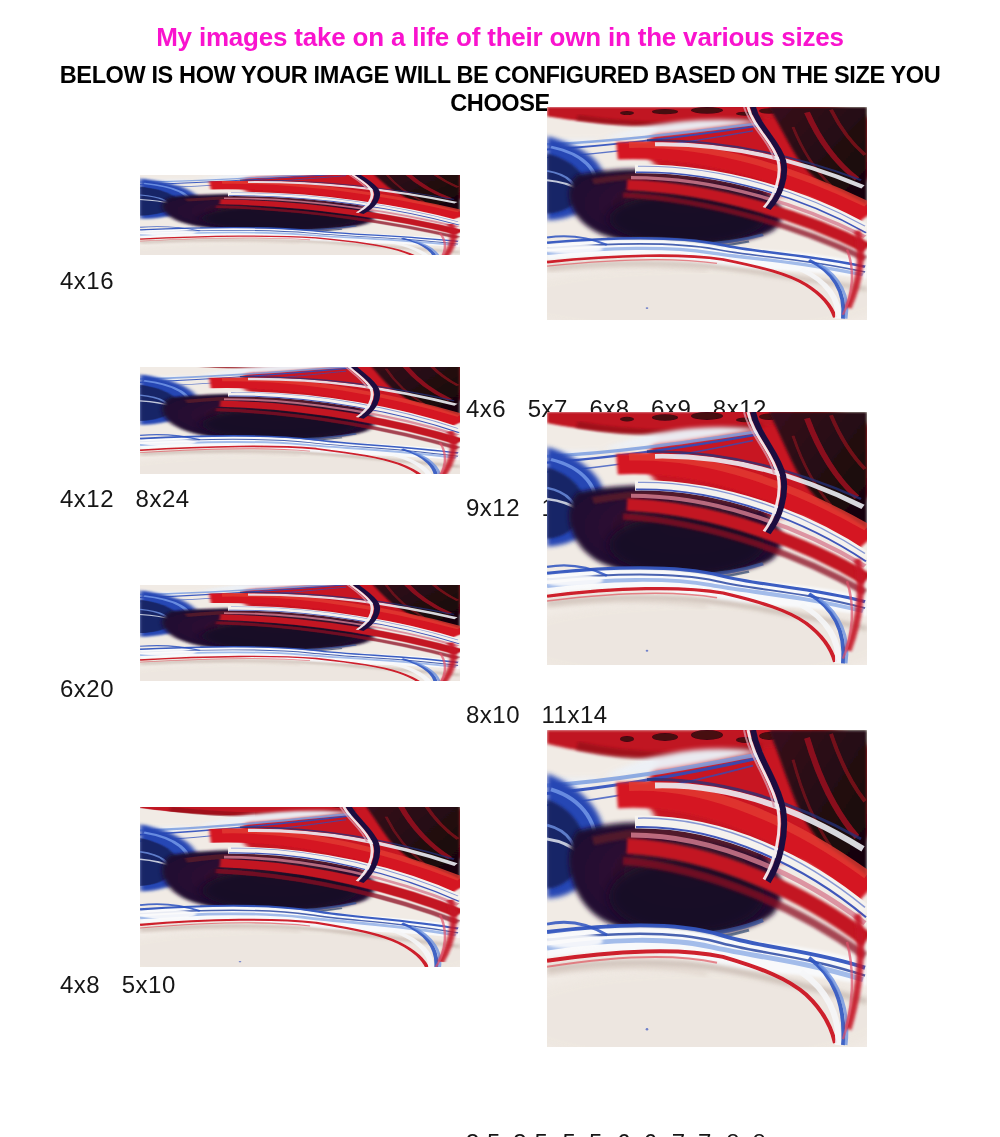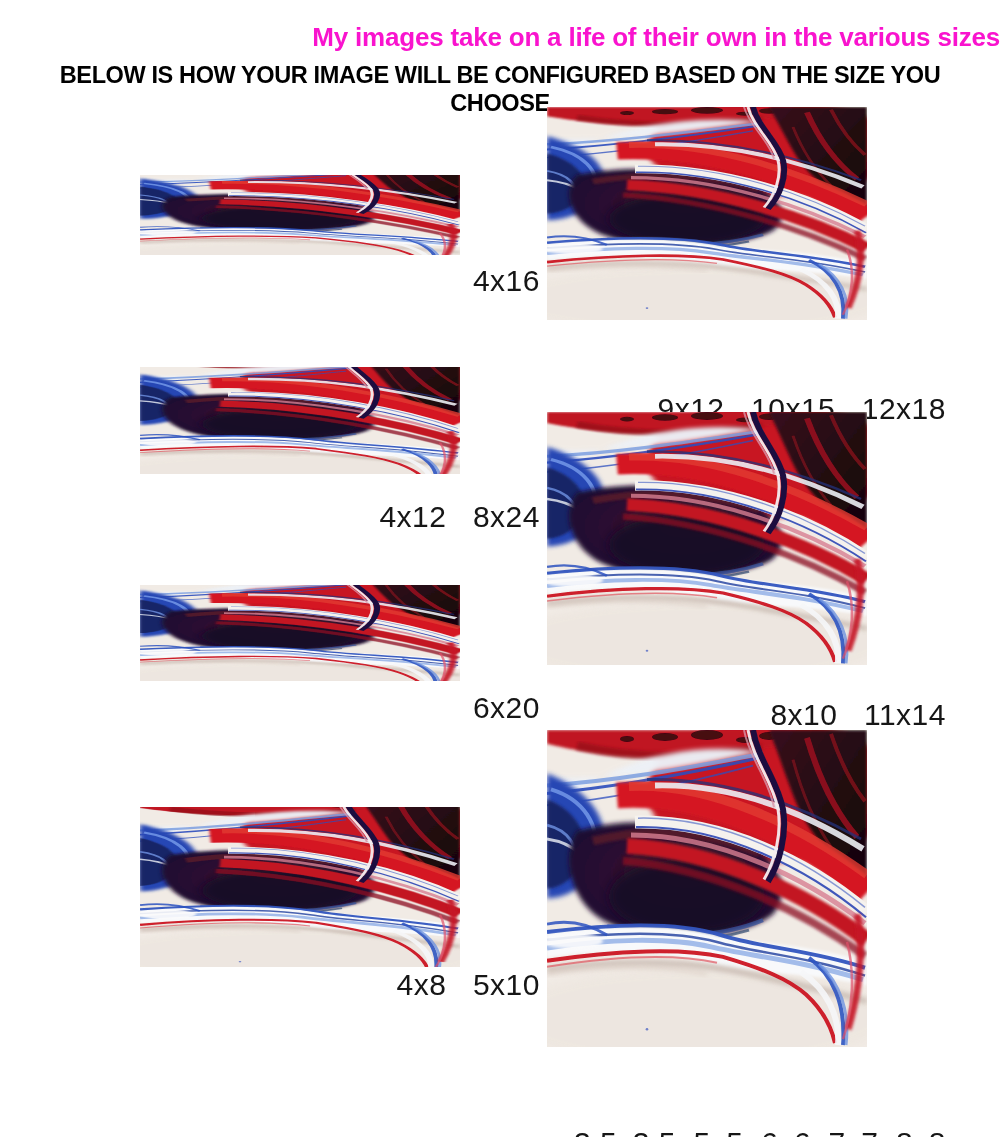--- a/index.html
+++ b/index.html
@@ -1,25 +1,25 @@
 <!DOCTYPE html>
 <html><head>
 <meta charset="utf-8">
 <style>
   html,body{margin:0;padding:0;background:#ffffff;}
   body{width:1000px;height:1137px;position:relative;overflow:hidden;
        font-family:"Liberation Sans", sans-serif;}
-  .h1{position:absolute;top:22px;left:0;width:1000px;text-align:right;
+  .h1{position:absolute;top:22px;left:0;width:1000px;text-align:center;
       color:#f913ce;font-size:26px;font-weight:bold;letter-spacing:-0.2px;}
   .h2{position:absolute;top:61px;left:0;width:1000px;text-align:center;
       color:#000;font-size:24px;font-weight:bold;letter-spacing:-0.4px;
       transform:scaleX(0.98);}
   .fig{position:absolute;margin:0;padding:0;overflow:hidden;}
   .fig svg{display:block;width:100%;height:100%;}
-  .lbl{position:absolute;text-align:right;color:#161616;font-size:30px;
+  .lbl{position:absolute;text-align:left;color:#161616;font-size:24px;
        font-weight:400;letter-spacing:0.5px;white-space:pre;line-height:33px;}
   .defs-holder{position:absolute;width:0;height:0;overflow:hidden;}
 </style>
 </head>
 <body>
 
 <div class="defs-holder">
 <svg width="0" height="0" aria-hidden="true">
   <defs>
     <filter id="b1" x="-40%" y="-40%" width="180%" height="180%">
@@ -143,42 +143,43 @@
       <use href="#artwork"></use>
     </svg>
 </figure>
 <div class="lbl" style="left:60px;top:264px;width:480px">4x16</div>
 
 <figure class="fig" style="left:140px;top:367px;width:320px;height:107px">
   <svg viewBox="0 26 320 266" preserveAspectRatio="none">
       <use href="#artwork"></use>
     </svg>
 </figure>
-<div class="lbl" style="left:60px;top:500px;width:480px">4x12   8x24</div>
+<div class="lbl" style="left:60px;top:482px;width:480px">4x12   8x24</div>
 
 <figure class="fig" style="left:140px;top:585px;width:320px;height:96px">
   <svg viewBox="0 30 320 260" preserveAspectRatio="none">
       <use href="#artwork"></use>
     </svg>
 </figure>
-<div class="lbl" style="left:60px;top:691px;width:480px">6x20</div>
+<div class="lbl" style="left:60px;top:672px;width:480px">6x20</div>
 
 <figure class="fig" style="left:140px;top:807px;width:320px;height:160px">
   <svg viewBox="0 12 320 300" preserveAspectRatio="none">
       <use href="#artwork"></use>
     </svg>
 </figure>
 <div class="lbl" style="left:60px;top:968px;width:480px">4x8   5x10</div>
 
 <figure class="fig" style="left:547px;top:107px;width:320px;height:213px">
   <svg viewBox="0 0 320 320" preserveAspectRatio="none">
       <use href="#artwork"></use>
     </svg>
 </figure>
 <div class="lbl" style="left:466px;top:326px;width:480px">
+  <div>4x6   5x7   6x8   6x9   8x12</div>
   <div>9x12   10x15   12x18</div>
 </div>
 
 <figure class="fig" style="left:547px;top:412px;width:320px;height:253px">
   <svg viewBox="0 0 320 320" preserveAspectRatio="none">
       <use href="#artwork"></use>
     </svg>
 </figure>
 <div class="lbl" style="left:466px;top:698px;width:480px">8x10   11x14</div>
 

